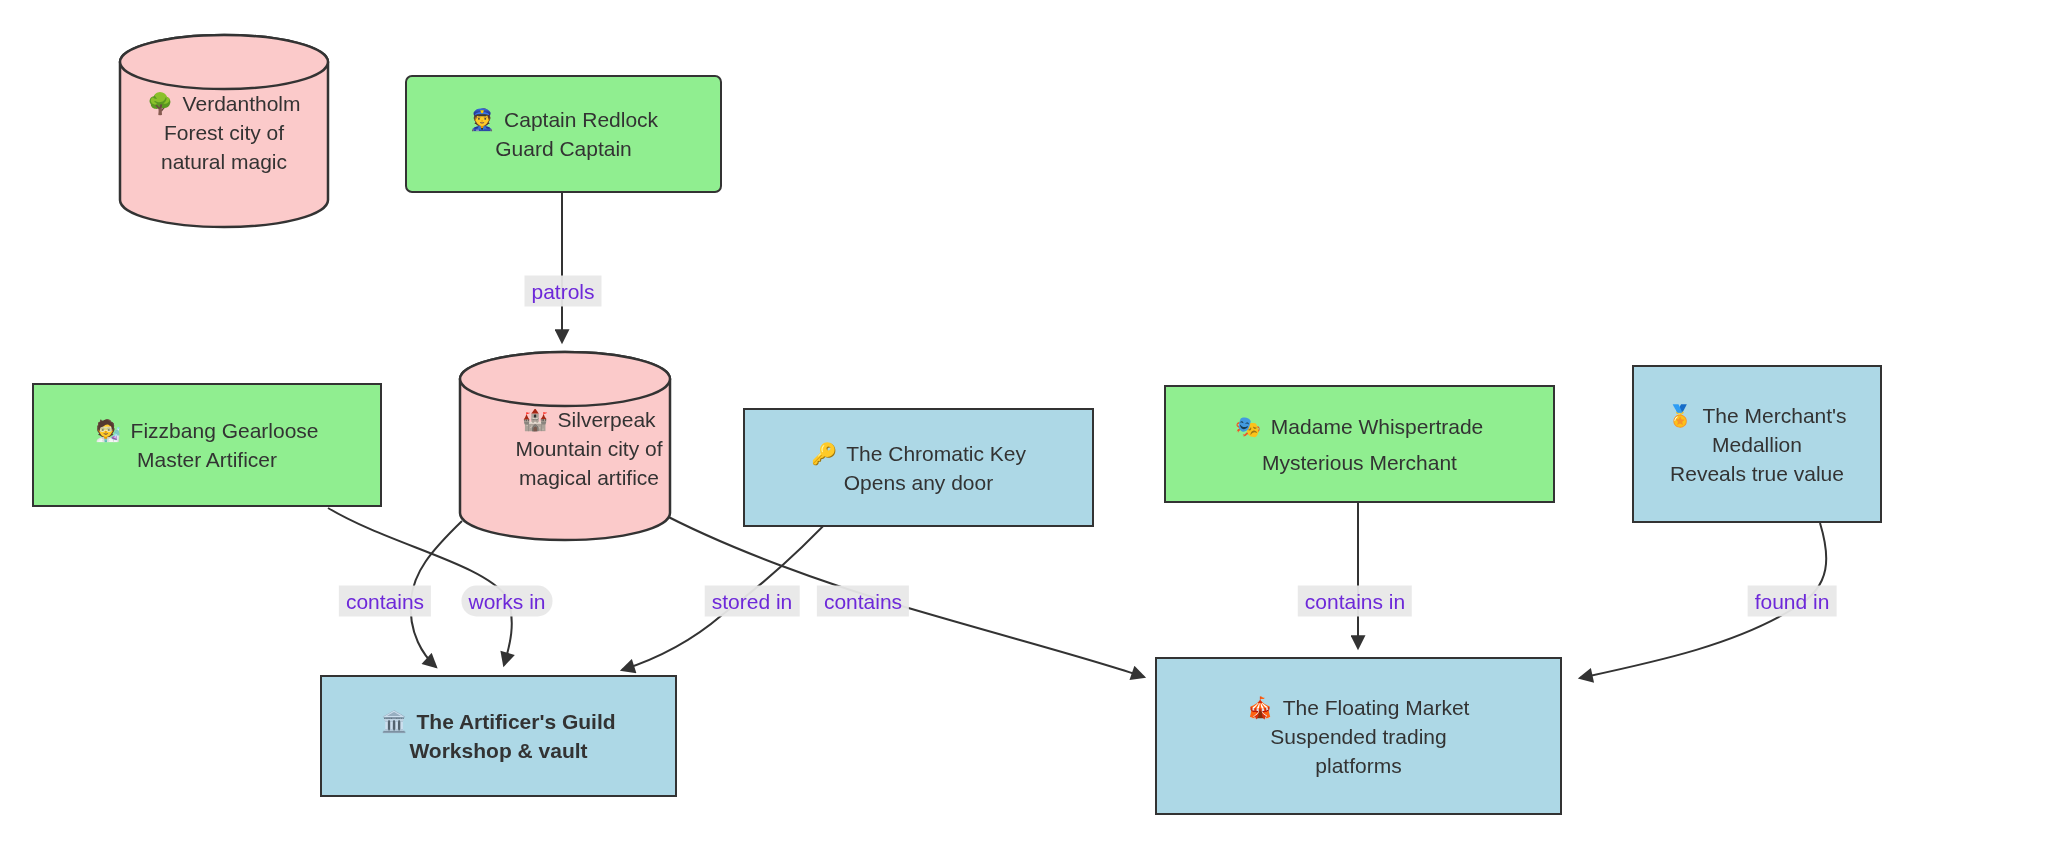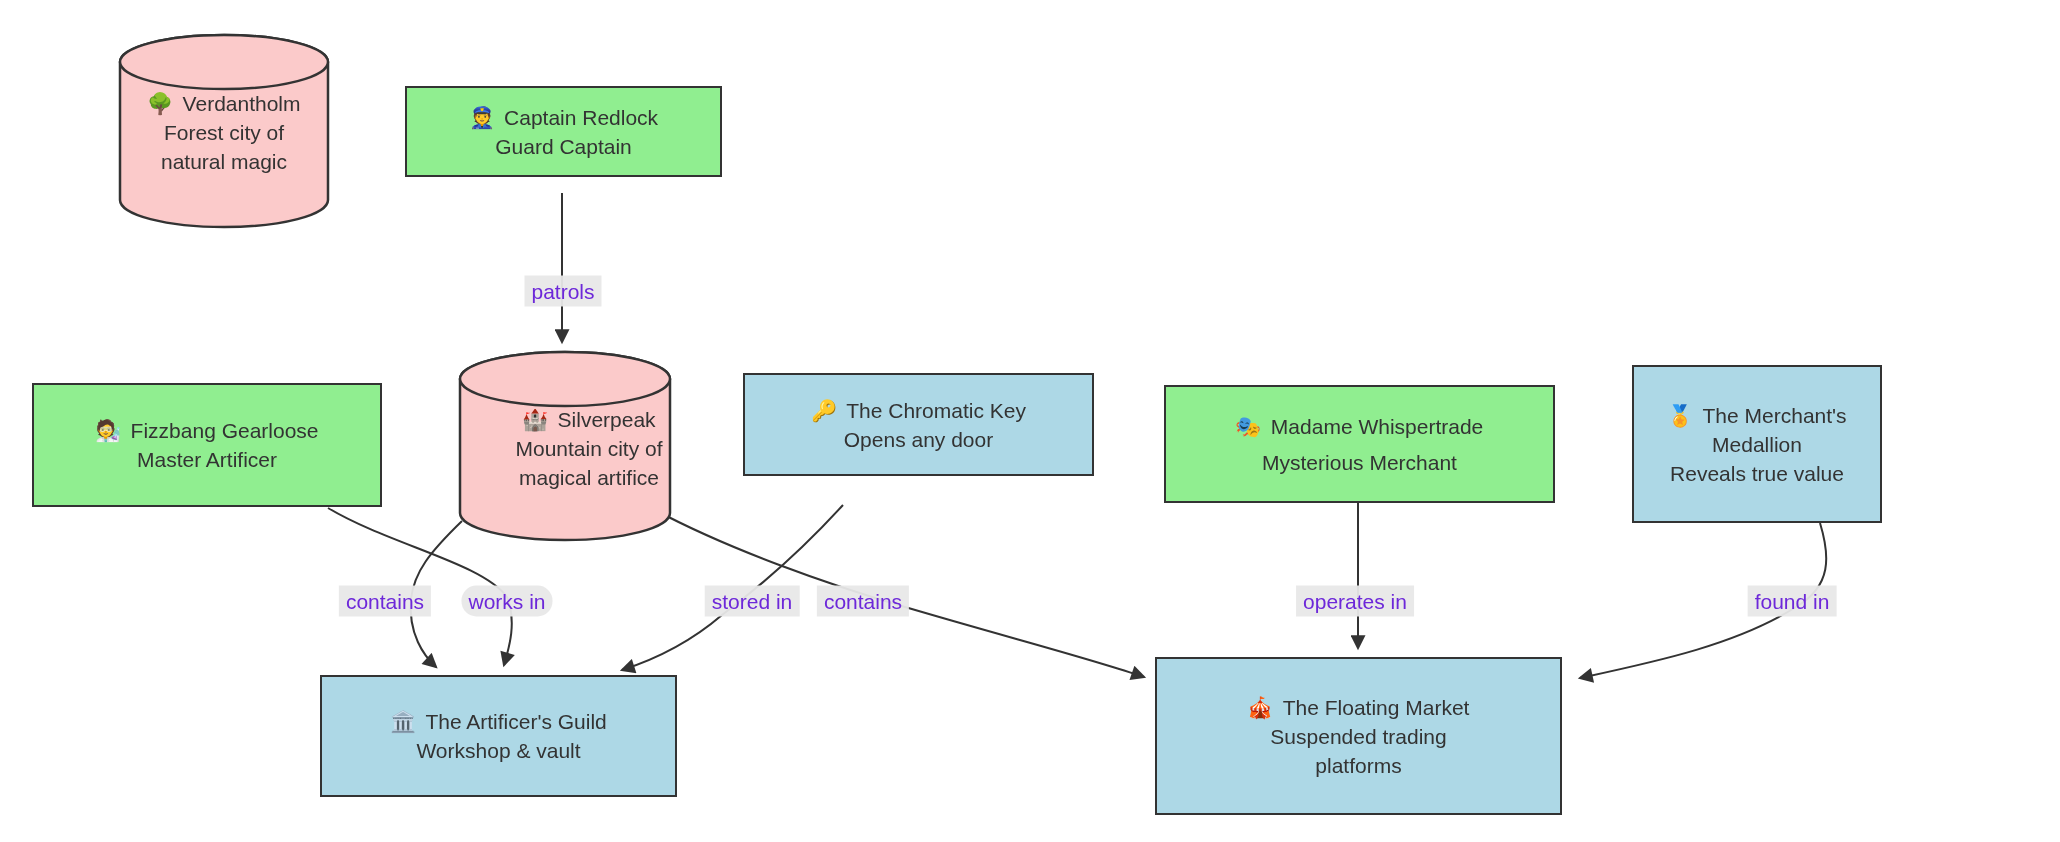--- a/index.html
+++ b/index.html
@@ -56,64 +56,64 @@
       <ellipse cx="565" cy="379" rx="105" ry="27"></ellipse>
     </g>
   </svg>
 
   <div class="node cyl" style="left:120px; top:52px; width:208px; height:160px;">
     <div class="line"><span class="icon">🌳</span><span>Verdantholm</span></div>
     <div class="line">Forest city of</div>
     <div class="line">natural magic</div>
   </div>
 
-  <div class="node rect fill-green" style="left:405px; top:86px; width:317px; height:91px;">
+  <div class="node rect fill-green" style="left:405px; top:75px; width:317px; height:118px;border-radius:7px;">
     <div class="line"><span class="icon">👮</span><span>Captain Redlock</span></div>
     <div class="line">Guard Captain</div>
   </div>
 
   <div class="node rect fill-green" style="left:32px; top:383px; width:350px; height:124px;">
     <div class="line"><span class="icon">🧑‍🔬</span><span>Fizzbang Gearloose</span></div>
     <div class="line">Master Artificer</div>
   </div>
 
   <div class="node cyl" style="left:484px; top:372px; width:210px; height:152px;">
     <div class="line"><span class="icon">🏰</span><span>Silverpeak</span></div>
     <div class="line">Mountain city of</div>
     <div class="line">magical artifice</div>
   </div>
 
-  <div class="node rect fill-blue" style="left:743px; top:373px; width:351px; height:103px;">
+  <div class="node rect fill-blue" style="left:743px; top:408px; width:351px; height:119px;">
     <div class="line"><span class="icon">🔑</span><span>The Chromatic Key</span></div>
     <div class="line">Opens any door</div>
   </div>
 
   <div class="node rect fill-green" style="left:1164px; top:385px; width:391px; height:118px;gap:7px;">
     <div class="line"><span class="icon">🎭</span><span>Madame Whispertrade</span></div>
     <div class="line">Mysterious Merchant</div>
   </div>
 
   <div class="node rect fill-blue" style="left:1632px; top:365px; width:250px; height:158px;">
     <div class="line"><span class="icon">🏅</span><span>The Merchant's</span></div>
     <div class="line">Medallion</div>
     <div class="line">Reveals true value</div>
   </div>
 
-  <div class="node rect fill-blue" style="left:320px; top:675px; width:357px; height:122px;">
+  <div class="node rect fill-blue" style="left:320px; top:675px; width:357px; height:122px;font-weight:bold;">
     <div class="line"><span class="icon">🏛️</span><span>The Artificer's Guild</span></div>
     <div class="line">Workshop &amp; vault</div>
   </div>
 
   <div class="node rect fill-blue" style="left:1155px; top:657px; width:407px; height:158px;">
     <div class="line"><span class="icon">🎪</span><span>The Floating Market</span></div>
     <div class="line">Suspended trading</div>
     <div class="line">platforms</div>
   </div>
 
   <div class="edge-label" style="left:563px; top:291px;">patrols</div>
   <div class="edge-label" style="left:385px; top:601px;">contains</div>
   <div class="edge-label" style="left:507px; top:601px;border-radius:15px;">works in</div>
   <div class="edge-label" style="left:737px; top:601px;margin-left:15px;">stored in</div>
   <div class="edge-label" style="left:863px; top:601px;">contains</div>
-  <div class="edge-label" style="left:1355px; top:601px;">operates in</div>
+  <div class="edge-label" style="left:1355px; top:601px;">contains in</div>
   <div class="edge-label" style="left:1792px; top:601px;">found in</div>
 
 </div>
 
 </body></html>

